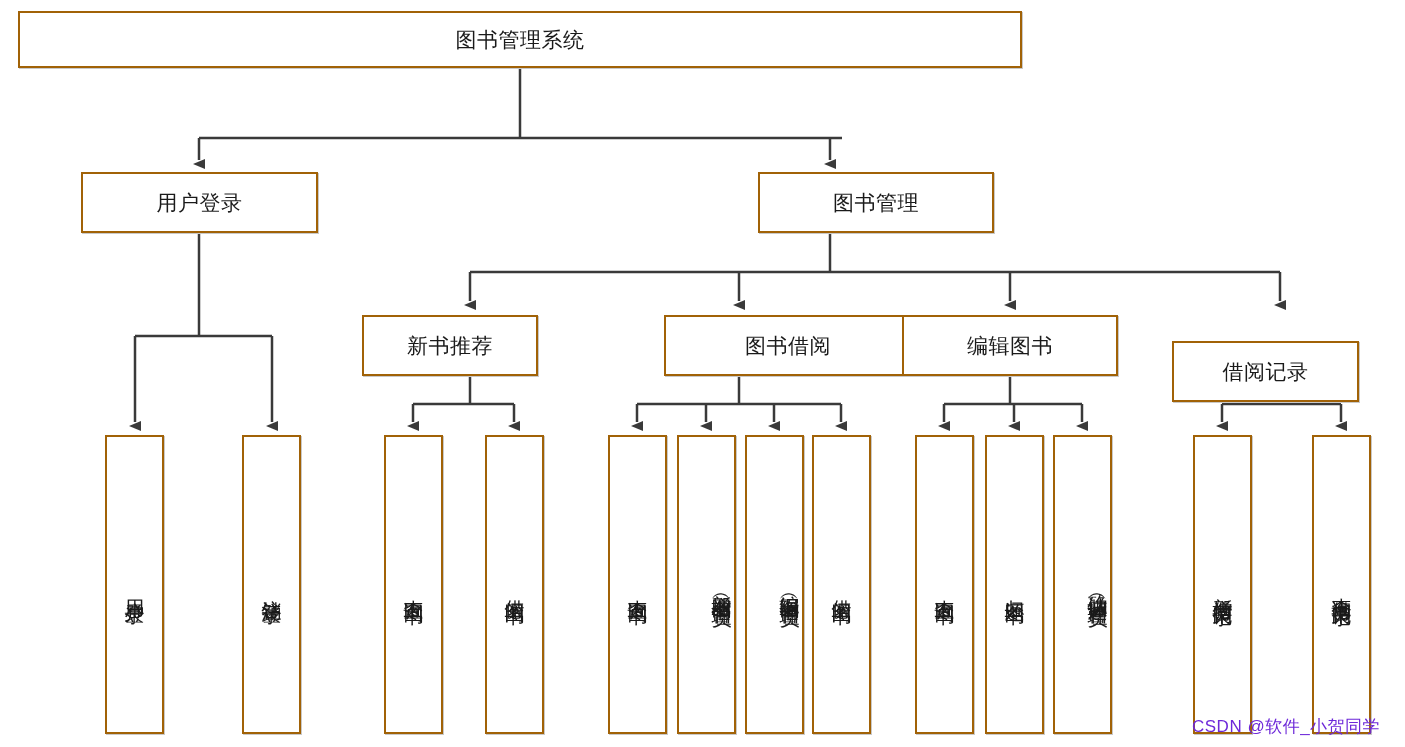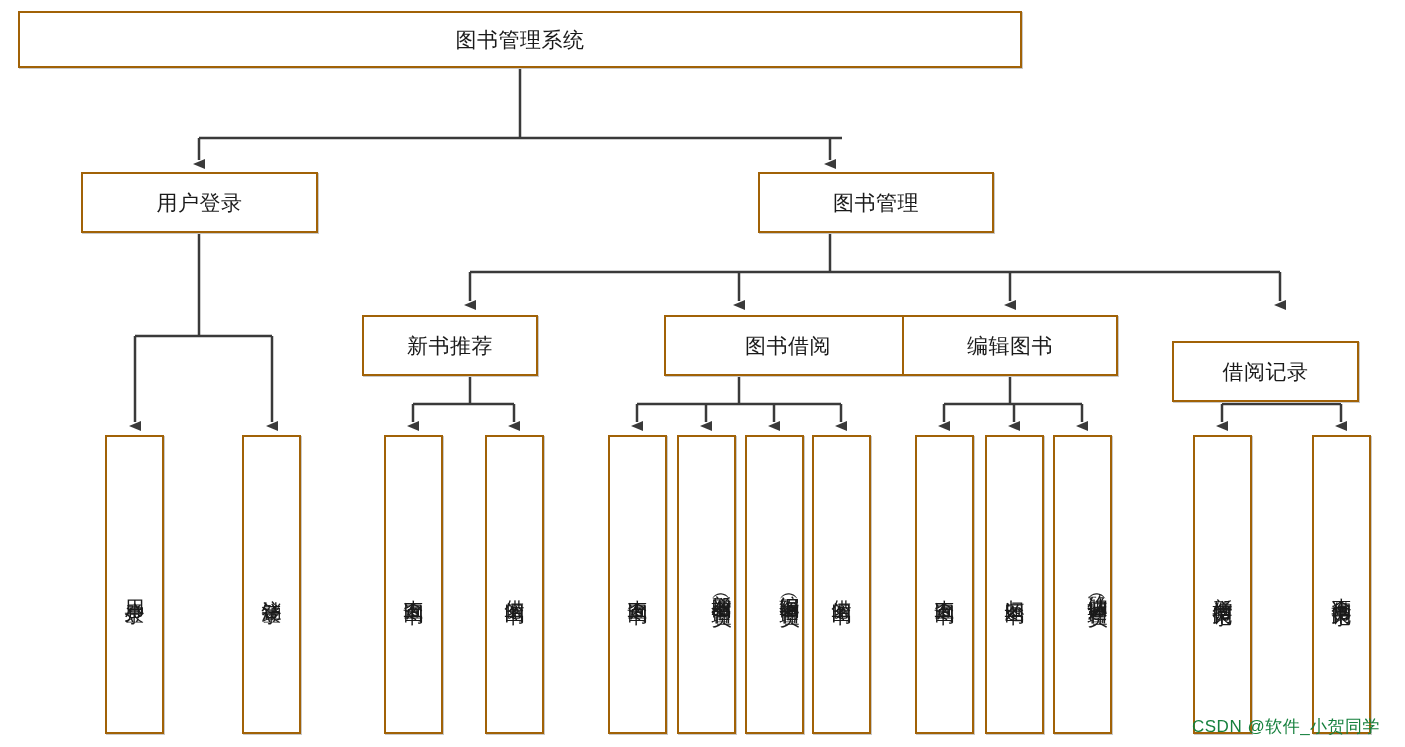--- a/index.html
+++ b/index.html
@@ -53,21 +53,21 @@
     line-height: 1.25;
   }
   .node.vert.top-align {
     align-items: flex-start;
   }
   .node .lbl {
     display: block;
   }
   .watermark {
     position: absolute;
-    color: #15803d;
+    color: #6d28d9;
     font-size: 17px;
     letter-spacing: 0.5px;
     white-space: nowrap;
     z-index: 3;
     text-align: center;
   }
 </style>
 </head>
 <body>
 

